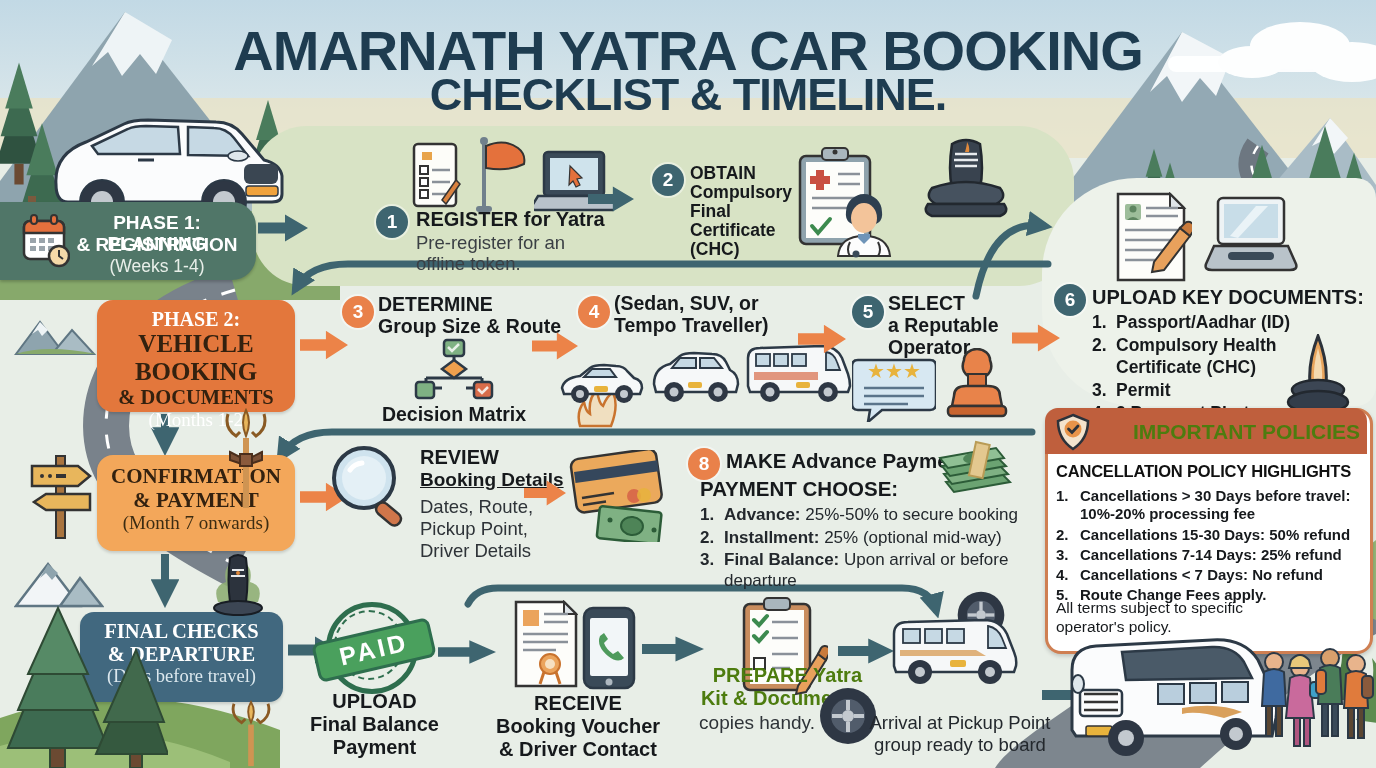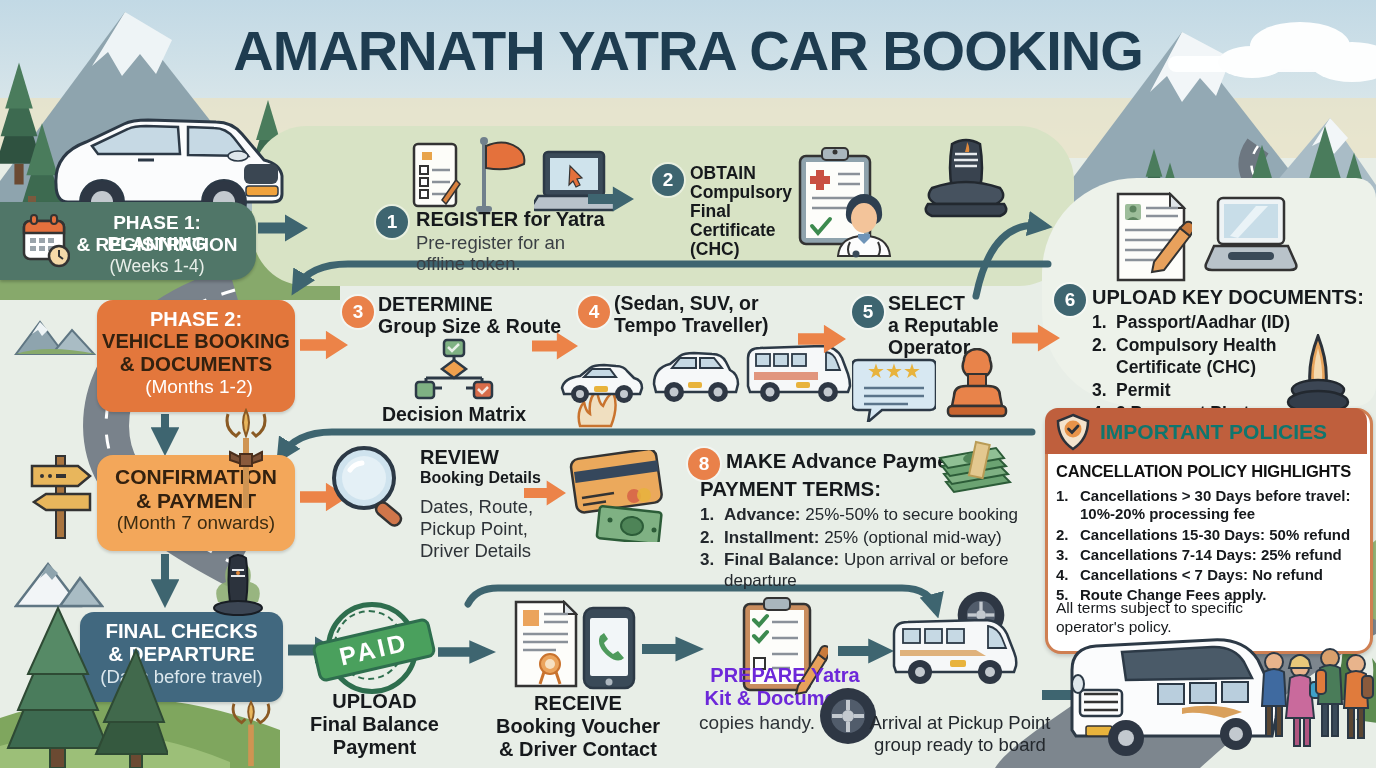--- a/index.html
+++ b/index.html
@@ -5,21 +5,21 @@
   html,body{margin:0;padding:0;background:#555;}
   #canvas{position:relative;width:1376px;height:768px;overflow:hidden;background:#e8eee7;
           font-family:"Liberation Sans",sans-serif;color:#21262b;}
   .abs{position:absolute;}
   .ncirc{width:32px;height:32px;border-radius:50%;color:#fff;font-weight:bold;font-size:19px;
          display:flex;align-items:center;justify-content:center;z-index:4;box-shadow:0 0 0 2px rgba(255,255,255,.45);}
   .teal{background:#3e6570;} .orange{background:#e9814a;}
   .arrow{clip-path:polygon(0 33%,54% 33%,54% 8%,100% 50%,54% 92%,54% 67%,0 67%);z-index:3;}
   .a-teal{background:#3e6570;} .a-orange{background:#ec8348;}
   .tt{font-weight:bold;line-height:1.12;}
-  .phasebox{border-radius:16px;text-align:center;z-index:3;box-shadow:0 2px 3px rgba(0,0,0,.15);}
+  .phasebox{border-radius:16px;text-align:center;z-index:3;box-shadow:0 2px 3px rgba(0,0,0,.15);font-family:Liberation Serif, serif;}
   .itemrow{position:relative;padding-left:24px;line-height:1.22;margin-bottom:2px;}
   .itemrow .num{position:absolute;left:0;font-weight:bold;}
   svg{display:block;}
   .z3{z-index:3;} .z2{z-index:2;} .z1{z-index:1;}
 </style>
 </head>
 <body>
 
 <div id="canvas">
 
@@ -93,20 +93,21 @@
     </defs>
     <path d="M1048 264 H348 Q310 264 296 288" stroke="#3e6570" stroke-width="7" fill="none" stroke-linecap="round" marker-end="url(#ah)"></path>
     <path d="M1032 432 H332 Q296 432 281 456" stroke="#3e6570" stroke-width="7" fill="none" stroke-linecap="round" marker-end="url(#ah)"></path>
     <path d="M468 604 Q476 588 498 588 H902 Q930 588 936 610" stroke="#3e6570" stroke-width="7" fill="none" stroke-linecap="round" marker-end="url(#ah)"></path>
     <path d="M976 296 Q992 218 1044 226" stroke="#3e6570" stroke-width="7" fill="none" stroke-linecap="round" marker-end="url(#ah)"></path>
     <path d="M165 414 V446" stroke="#3e6570" stroke-width="8" fill="none" marker-end="url(#ah)"></path>
     <path d="M165 554 V598" stroke="#3e6570" stroke-width="8" fill="none" marker-end="url(#ah)"></path>
   </svg>
 
   <div class="abs z3 tt" style="left:188px;top:20px;width:1000px;text-align:center;font-size:56px;letter-spacing:-1px;color:#1e3c50;">AMARNATH YATRA CAR BOOKING</div>
+  <div class="abs z3 tt" style="left:188px;top:70px;width:1000px;text-align:center;font-size:45px;letter-spacing:-1px;color:#1e3c50;">CHECKLIST &amp; TIMELINE.</div>
 
   <svg class="abs z3" style="left:28px;top:102px" width="262" height="128" viewBox="0 0 262 128">
     <path d="M28 82 Q26 52 58 40 L96 22 Q104 18 120 18 L188 20 Q204 20 214 32 L236 58 Q252 62 254 74 L254 92 Q254 100 244 100 L40 100 Q28 100 28 82 Z" fill="#fbfcfd" stroke="#2c3946" stroke-width="3"></path>
     <path d="M64 44 L100 27 Q106 24 118 24 L150 25 L152 52 L70 52 Z" fill="#c6d9e4" stroke="#2c3946" stroke-width="2.5"></path>
     <path d="M160 25 L186 26 Q198 26 206 36 L220 54 L160 53 Z" fill="#c6d9e4" stroke="#2c3946" stroke-width="2.5"></path>
     <rect x="216" y="62" width="34" height="20" rx="6" fill="#3a4652"></rect>
     <rect x="218" y="84" width="32" height="10" rx="3" fill="#f0a23c" stroke="#2c3946" stroke-width="1.5"></rect>
     <ellipse cx="210" cy="54" rx="10" ry="5" fill="#dfe7ec" stroke="#2c3946" stroke-width="1.5"></ellipse>
     <circle cx="74" cy="100" r="22" fill="#2e3744" stroke="#2c3946" stroke-width="2"></circle>
     <circle cx="74" cy="100" r="11" fill="#c3c9cf"></circle>
@@ -240,21 +241,21 @@
   <div class="abs z3 tt" style="left:1092px;top:286px;font-size:20px;color:#16191c;">UPLOAD KEY DOCUMENTS:</div>
   <div class="abs z3 tt" style="left:1092px;top:312px;width:272px;font-size:17.5px;color:#16191c;">
     <div class="itemrow"><span class="num">1.</span><span>Passport/Aadhar (ID)</span></div>
     <div class="itemrow"><span class="num">2.</span><span>Compulsory Health Certificate (CHC)</span></div>
     <div class="itemrow"><span class="num">3.</span><span>Permit</span></div>
     <div class="itemrow"><span class="num">4.</span><span>2 Passport Photos</span></div>
   </div>
 
   <div class="abs phasebox" style="left:97px;top:300px;width:198px;height:112px;background:#e3773c;">
     <div class="tt" style="margin-top:8px;font-size:20px;color:#fff;">PHASE 2:</div>
-    <div class="tt" style="font-size:20px;color:#33210f;">VEHICLE BOOKING</div>
+    <div class="tt" style="font-size:25px;color:#33210f;">VEHICLE BOOKING</div>
     <div class="tt" style="font-size:20.5px;color:#33210f;">&amp; DOCUMENTS</div>
     <div style="font-size:19px;color:#fff;padding-left:6px;">(Months 1-2)</div>
   </div>
 
   <div class="abs arrow a-orange" style="left:300px;top:328px;width:48px;height:34px;"></div>
 
   <div class="abs ncirc orange" style="left:342px;top:296px">3</div>
   <div class="abs z3 tt" style="left:378px;top:294px;font-size:19.5px;color:#16191c;">DETERMINE</div>
   <div class="abs z3 tt" style="left:378px;top:316px;font-size:19.5px;color:#16191c;">Group Size &amp; Route</div>
   <svg class="abs z3" style="left:406px;top:338px" width="96" height="64" viewBox="0 0 96 64">
@@ -357,21 +358,21 @@
 
   <div class="abs arrow a-orange" style="left:300px;top:480px;width:48px;height:34px;"></div>
 
   <svg class="abs z3" style="left:328px;top:444px" width="84" height="86" viewBox="0 0 84 86">
     <circle cx="36" cy="34" r="30" fill="#cfe3ee" stroke="#2c3946" stroke-width="4"></circle>
     <circle cx="36" cy="34" r="22" fill="#e4f0f6"></circle>
     <path d="M22 26 a17 17 0 0 1 12 -7" stroke="#fff" stroke-width="5" fill="none" stroke-linecap="round"></path>
     <rect x="54" y="56" width="28" height="13" rx="6" transform="rotate(40 54 56)" fill="#d0764a" stroke="#333" stroke-width="2.5"></rect>
   </svg>
   <div class="abs z3 tt" style="left:420px;top:446px;font-size:20px;color:#16191c;">REVIEW</div>
-  <div class="abs z3 tt" style="left:420px;top:469px;font-size:16px;color:#16191c;">Booking Details</div>
+  <div class="abs z3 tt" style="left:420px;top:469px;font-size:19px;color:#16191c;text-decoration:underline;">Booking Details</div>
   <div class="abs z3" style="left:420px;top:496px;font-size:18.5px;line-height:22px;color:#2e3338;">
     <div>Dates, Route,</div>
     <div>Pickup Point,</div>
     <div>Driver Details</div>
   </div>
 
   <div class="abs arrow a-orange" style="left:524px;top:478px;width:42px;height:30px;"></div>
 
   <svg class="abs z3" style="left:566px;top:450px" width="112" height="92" viewBox="0 0 112 92">
     <rect x="4" y="10" width="86" height="54" rx="8" transform="rotate(-8 4 10)" fill="#eba95c" stroke="#333" stroke-width="2.5"></rect>
@@ -380,21 +381,21 @@
     <line x1="17" y1="55" x2="40" y2="51.5" stroke="#333" stroke-width="2.5"></line>
     <circle cx="68" cy="46" r="7" fill="#d96c4a"></circle>
       <circle cx="78" cy="45" r="7" fill="#e8b33c" opacity="0.85"></circle>
     <rect x="34" y="56" width="62" height="32" rx="3" transform="rotate(6 34 56)" fill="#7fb183" stroke="#2c5c38" stroke-width="2.5"></rect>
     <ellipse cx="66" cy="76" rx="11" ry="9" transform="rotate(6 66 76)" fill="#4e8457" stroke="#2c5c38" stroke-width="2"></ellipse>
     <circle cx="44" cy="70" r="2.5" fill="#2c5c38"></circle>
       <circle cx="88" cy="80" r="2.5" fill="#2c5c38"></circle>
   </svg>
   <div class="abs ncirc orange" style="left:688px;top:448px">8</div>
   <div class="abs z3 tt" style="left:726px;top:450px;font-size:20.5px;color:#16191c;">MAKE Advance Payment</div>
-  <div class="abs z3 tt" style="left:700px;top:478px;font-size:20.5px;color:#16191c;">PAYMENT TERMS:</div>
+  <div class="abs z3 tt" style="left:700px;top:478px;font-size:20.5px;color:#16191c;">PAYMENT CHOOSE:</div>
   <div class="abs z3" style="left:700px;top:505px;width:345px;font-size:17px;color:#23282d;">
     <div class="itemrow"><span class="num">1.</span><b>Advance:</b> <span>25%-50% to secure booking</span></div>
     <div class="itemrow"><span class="num">2.</span><b>Installment:</b> <span>25% (optional mid-way)</span></div>
     <div class="itemrow"><span class="num">3.</span><b>Final Balance:</b> <span>Upon arrival or before departure</span></div>
   </div>
   <svg class="abs z3" style="left:938px;top:438px" width="80" height="60" viewBox="0 0 80 60">
     <g stroke="#2c5c38" stroke-width="2">
       <path d="M8 44 L64 36 L72 44 L16 54 Z" fill="#6ba372"></path>
       <path d="M6 36 L62 28 L70 36 L14 46 Z" fill="#7fb183"></path>
       <path d="M4 28 L60 20 L68 28 L12 38 Z" fill="#6ba372"></path>
@@ -404,21 +405,21 @@
     <rect x="38" y="4" width="14" height="34" transform="rotate(12 38 4)" fill="#e3c88f" stroke="#b99b55" stroke-width="2"></rect>
   </svg>
 
   <div class="abs z3" style="left:1045px;top:408px;width:322px;height:240px;background:#ffffff;border:3px solid #cf7f52;border-radius:16px;box-shadow:0 2px 4px rgba(0,0,0,.18);"></div>
   <div class="abs" style="left:1045px;top:408px;width:322px;height:46px;background:#bf5f3d;border-radius:13px 13px 0 0;z-index:4;"></div>
   <svg class="abs" style="left:1056px;top:413px;z-index:5" width="34" height="38" viewBox="0 0 34 38">
     <path d="M17 2 L32 8 Q32 26 17 36 Q2 26 2 8 Z" fill="#f3e3cd" stroke="#2c323a" stroke-width="2.5"></path>
     <circle cx="17" cy="16" r="8.5" fill="#e8944a"></circle>
     <path d="M12.5 16 l3.5 3.5 6 -6.5" stroke="#2c323a" stroke-width="2.8" fill="none" stroke-linecap="round"></path>
   </svg>
-  <div class="abs tt" style="left:1100px;top:420px;width:260px;font-size:21px;color:#0f766e;z-index:5;">IMPORTANT POLICIES</div>
+  <div class="abs tt" style="left:1100px;top:420px;width:260px;font-size:21px;color:#4d7c0f;z-index:5;text-align:right;">IMPORTANT POLICIES</div>
   <div class="abs tt" style="left:1056px;top:462px;width:302px;font-size:16.5px;letter-spacing:-0.2px;color:#111;z-index:5;">CANCELLATION POLICY HIGHLIGHTS</div>
   <div class="abs" style="left:1056px;top:487px;width:300px;font-size:15px;line-height:1.22;color:#16191c;z-index:5;">
     <div class="itemrow"><span class="num">1.</span><b>Cancellations &gt; 30 Days before travel:</b> <span style="font-weight:600">10%-20% processing fee</span></div>
     <div class="itemrow"><span class="num">2.</span><b>Cancellations 15-30 Days:</b> <span style="font-weight:600">50% refund</span></div>
     <div class="itemrow"><span class="num">3.</span><b>Cancellations 7-14 Days:</b> <span style="font-weight:600">25% refund</span></div>
     <div class="itemrow"><span class="num">4.</span><b>Cancellations &lt; 7 Days:</b> <span style="font-weight:600">No refund</span></div>
     <div class="itemrow"><span class="num">5.</span><b>Route Change Fees apply.</b> <span style="font-weight:600"></span></div>
   </div>
   <div class="abs" style="left:1056px;top:598px;font-size:15.5px;line-height:1.25;color:#16191c;z-index:5;">
     <div>All terms subject to specific</div>
@@ -484,21 +485,21 @@
         <line x1="32" y1="42" x2="58" y2="42"></line>
         <line x1="32" y1="58" x2="58" y2="58"></line>
         <line x1="32" y1="72" x2="50" y2="72"></line>
     </g>
     <path d="M14 24 l5 5 8 -9" stroke="#3c8a4e" stroke-width="4" fill="none" stroke-linecap="round"></path>
     <path d="M14 40 l5 5 8 -9" stroke="#3c8a4e" stroke-width="4" fill="none" stroke-linecap="round"></path>
     <rect x="14" y="62" width="11" height="11" fill="#fff" stroke="#333" stroke-width="2"></rect>
     <path d="M58 90 L78 58 L86 64 L66 96 L56 98 Z" fill="#e8a15c" stroke="#333" stroke-width="2"></path>
     <path d="M78 58 L86 64 L89 58 a5 5 0 0 0 -8 -6 Z" fill="#c97b3c" stroke="#333" stroke-width="2"></path>
   </svg>
-  <div class="abs z3 tt" style="left:680px;top:664px;width:210px;text-align:center;font-size:20px;line-height:23px;color:#6d28d9;">
+  <div class="abs z3 tt" style="left:652px;top:664px;width:210px;text-align:right;font-size:20px;line-height:23px;color:#4d7c0f;">
     <div>PREPARE Yatra</div>
     <div>Kit &amp; Documents</div>
   </div>
   <div class="abs z3" style="left:652px;top:712px;width:210px;text-align:center;font-size:19px;line-height:22px;color:#2e3338;">
     <div>copies handy.</div>
   </div>
   <svg class="abs z3" style="left:818px;top:686px" width="60" height="60" viewBox="0 0 60 60">
     <circle cx="30" cy="30" r="28" fill="#2e3744"></circle>
       <circle cx="30" cy="30" r="17" fill="#515c6b"></circle>
     <circle cx="30" cy="30" r="6" fill="#c3c9cf"></circle>

